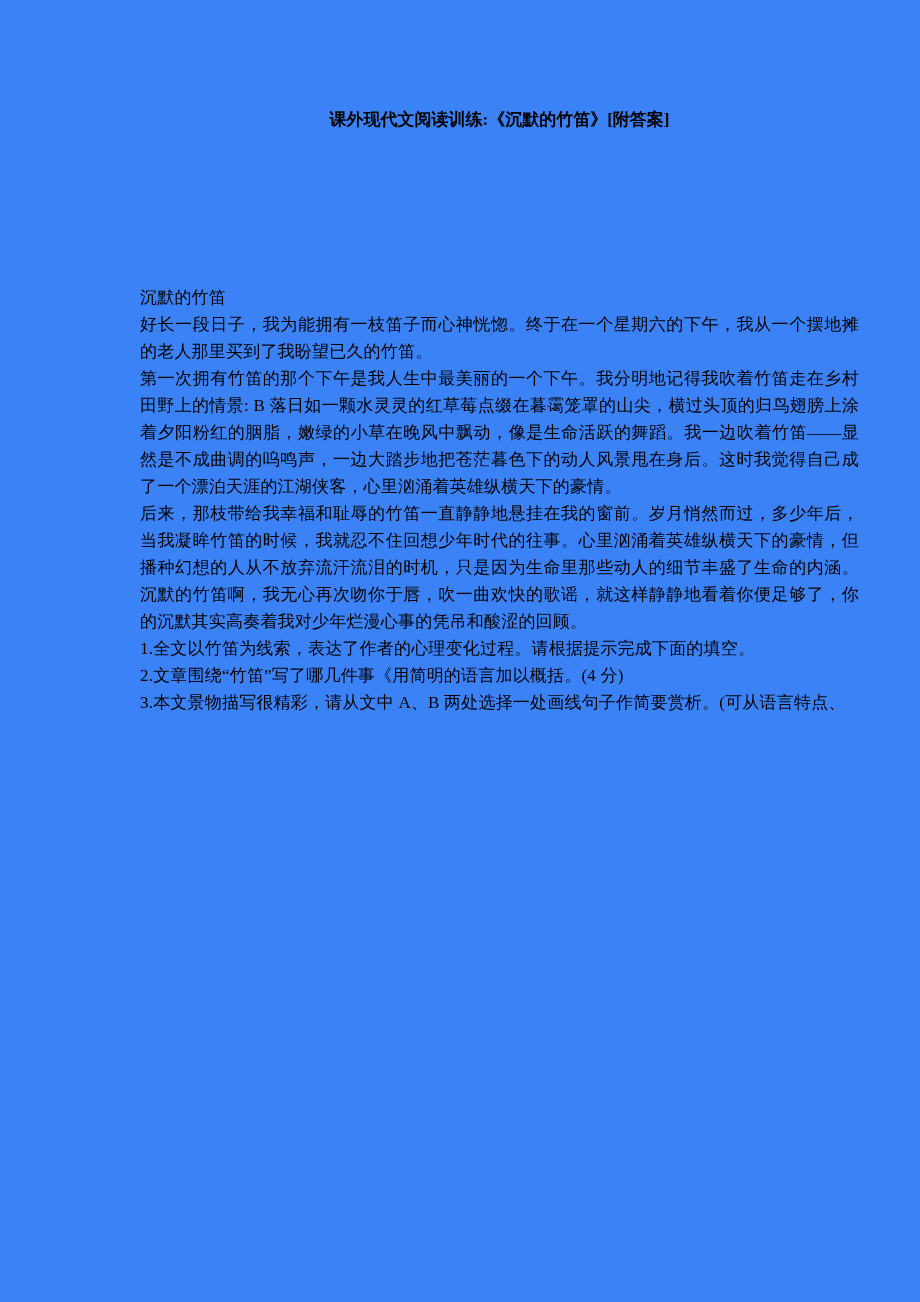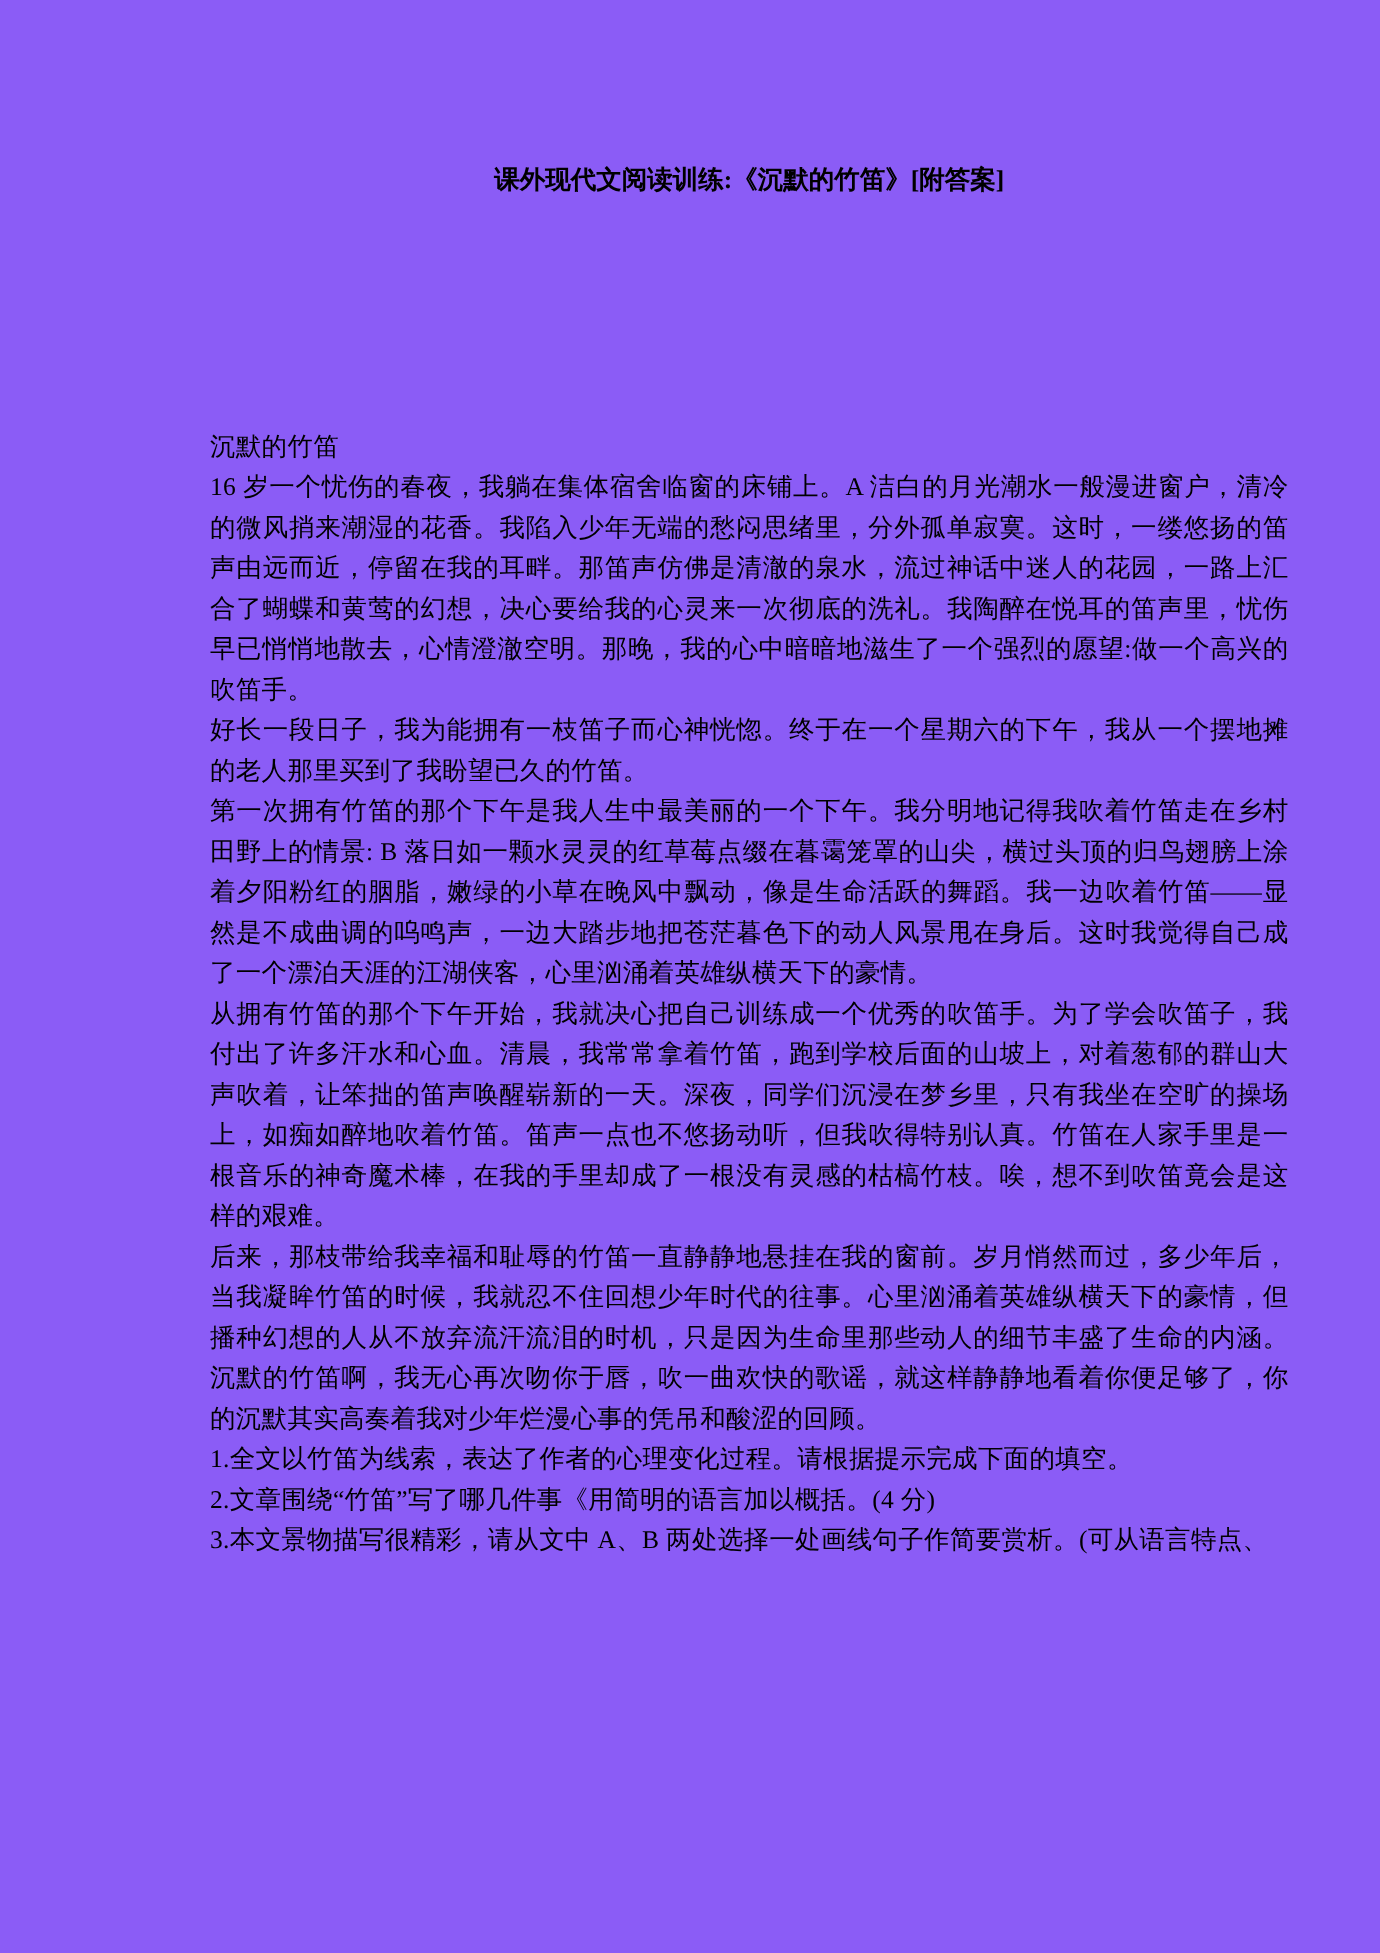--- a/index.html
+++ b/index.html
@@ -12,21 +12,21 @@
     height: 1302px;
     font-family: "Liberation Serif", "DejaVu Serif", serif;
     color: #000000;
     overflow: hidden;
   }
   .page {
     box-sizing: border-box;
     width: 920px;
     height: 1302px;
     padding: 108px 61px 0 140px;
-    background: #8b5cf6;
+    background: #3b82f6;
   }
   .doc-title {
     margin: 0;
     font-size: 17px;
     font-weight: bold;
     text-align: center;
     line-height: 24px;
   }
   .doc-body {
     margin-top: 152px;
@@ -46,27 +46,25 @@
 
 <div class="page">
 
   <h1 class="doc-title">课外现代文阅读训练:《沉默的竹笛》[附答案]</h1>
 
   <div class="doc-body">
 
 
     <p>沉默的竹笛</p>
 
-    <p>16 岁一个忧伤的春夜，我躺在集体宿舍临窗的床铺上。A 洁白的月光潮水一般漫进窗户，清冷的微风捎来潮湿的花香。我陷入少年无端的愁闷思绪里，分外孤单寂寞。这时，一缕悠扬的笛声由远而近，停留在我的耳畔。那笛声仿佛是清澈的泉水，流过神话中迷人的花园，一路上汇合了蝴蝶和黄莺的幻想，决心要给我的心灵来一次彻底的洗礼。我陶醉在悦耳的笛声里，忧伤早已悄悄地散去，心情澄澈空明。那晚，我的心中暗暗地滋生了一个强烈的愿望:做一个高兴的吹笛手。</p>
 
     <p>好长一段日子，我为能拥有一枝笛子而心神恍惚。终于在一个星期六的下午，我从一个摆地摊的老人那里买到了我盼望已久的竹笛。</p>
 
     <p>第一次拥有竹笛的那个下午是我人生中最美丽的一个下午。我分明地记得我吹着竹笛走在乡村田野上的情景: B 落日如一颗水灵灵的红草莓点缀在暮霭笼罩的山尖，横过头顶的归鸟翅膀上涂着夕阳粉红的胭脂，嫩绿的小草在晚风中飘动，像是生命活跃的舞蹈。我一边吹着竹笛——显然是不成曲调的呜鸣声，一边大踏步地把苍茫暮色下的动人风景甩在身后。这时我觉得自己成了一个漂泊天涯的江湖侠客，心里汹涌着英雄纵横天下的豪情。</p>
 
-    <p>从拥有竹笛的那个下午开始，我就决心把自己训练成一个优秀的吹笛手。为了学会吹笛子，我付出了许多汗水和心血。清晨，我常常拿着竹笛，跑到学校后面的山坡上，对着葱郁的群山大声吹着，让笨拙的笛声唤醒崭新的一天。深夜，同学们沉浸在梦乡里，只有我坐在空旷的操场上，如痴如醉地吹着竹笛。笛声一点也不悠扬动听，但我吹得特别认真。竹笛在人家手里是一根音乐的神奇魔术棒，在我的手里却成了一根没有灵感的枯槁竹枝。唉，想不到吹笛竟会是这样的艰难。</p>
 
 
     <p>后来，那枝带给我幸福和耻辱的竹笛一直静静地悬挂在我的窗前。岁月悄然而过，多少年后，当我凝眸竹笛的时候，我就忍不住回想少年时代的往事。心里汹涌着英雄纵横天下的豪情，但播种幻想的人从不放弃流汗流泪的时机，只是因为生命里那些动人的细节丰盛了生命的内涵。沉默的竹笛啊，我无心再次吻你于唇，吹一曲欢快的歌谣，就这样静静地看着你便足够了，你的沉默其实高奏着我对少年烂漫心事的凭吊和酸涩的回顾。</p>
 
     <p>1.全文以竹笛为线索，表达了作者的心理变化过程。请根据提示完成下面的填空。</p>
 
 
     <p>2.文章围绕“竹笛”写了哪几件事《用简明的语言加以概括。(4 分)</p>
 
     <p>3.本文景物描写很精彩，请从文中 A、B 两处选择一处画线句子作简要赏析。(可从语言特点、</p>

